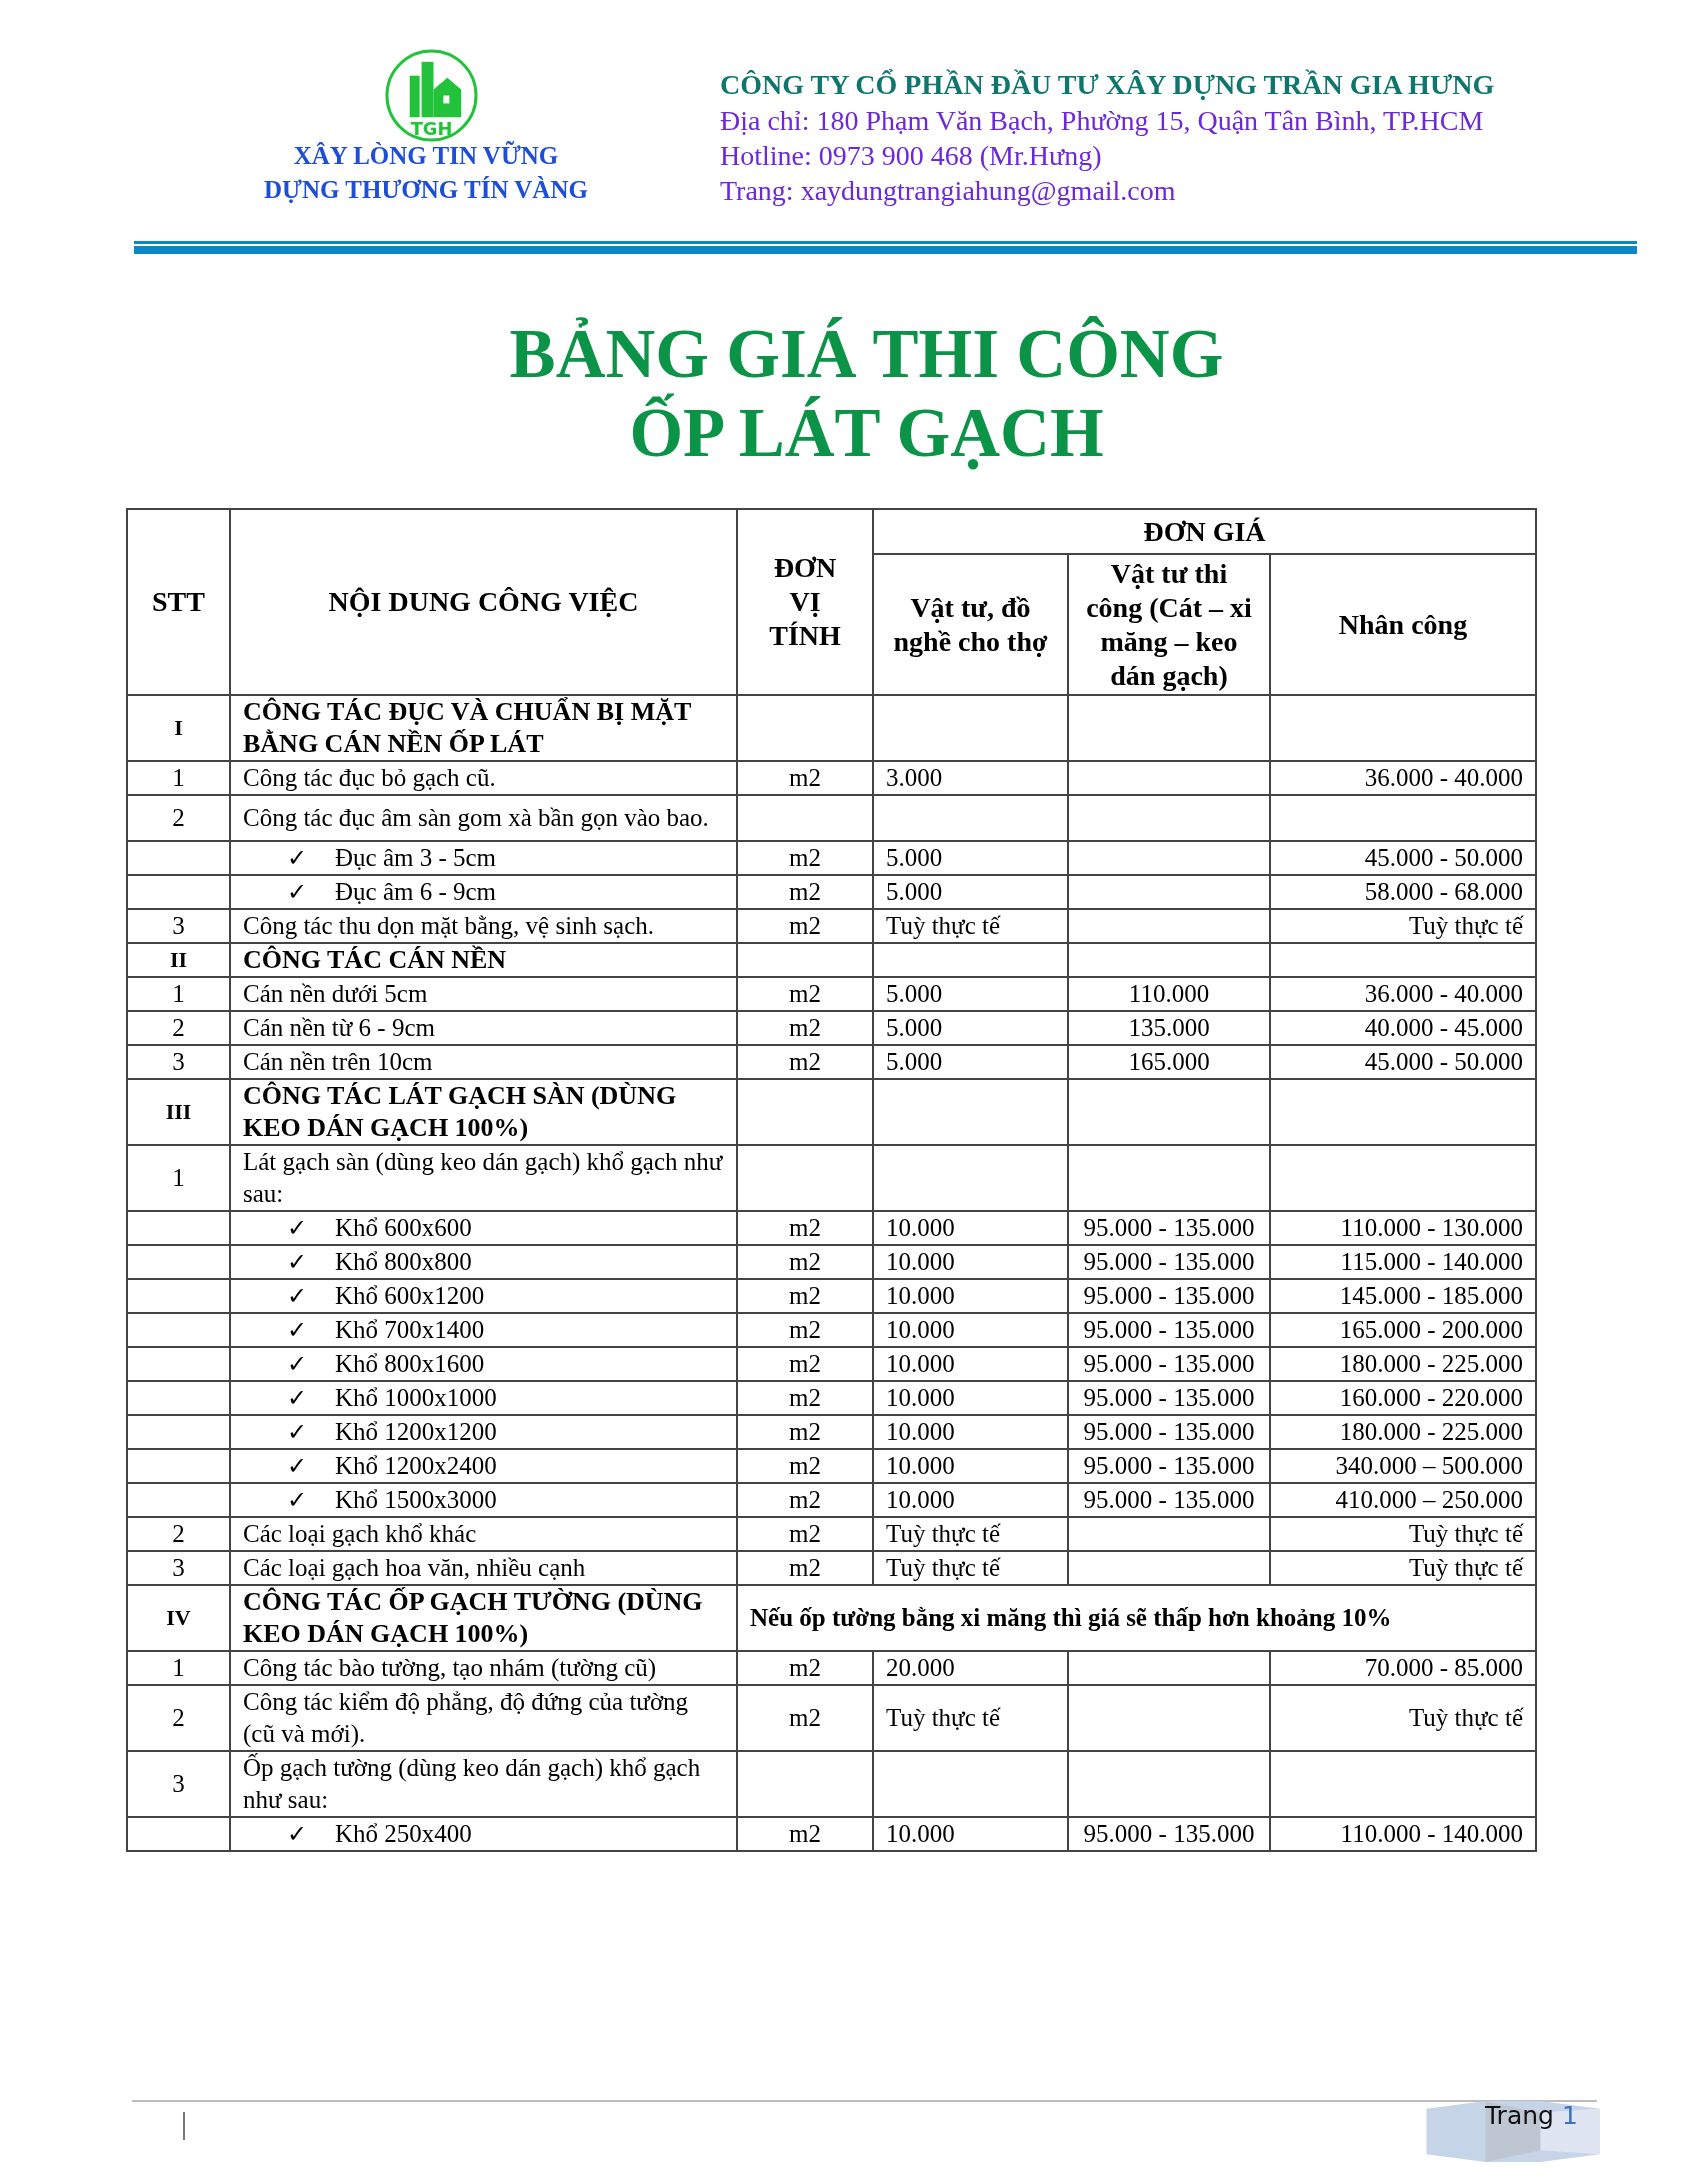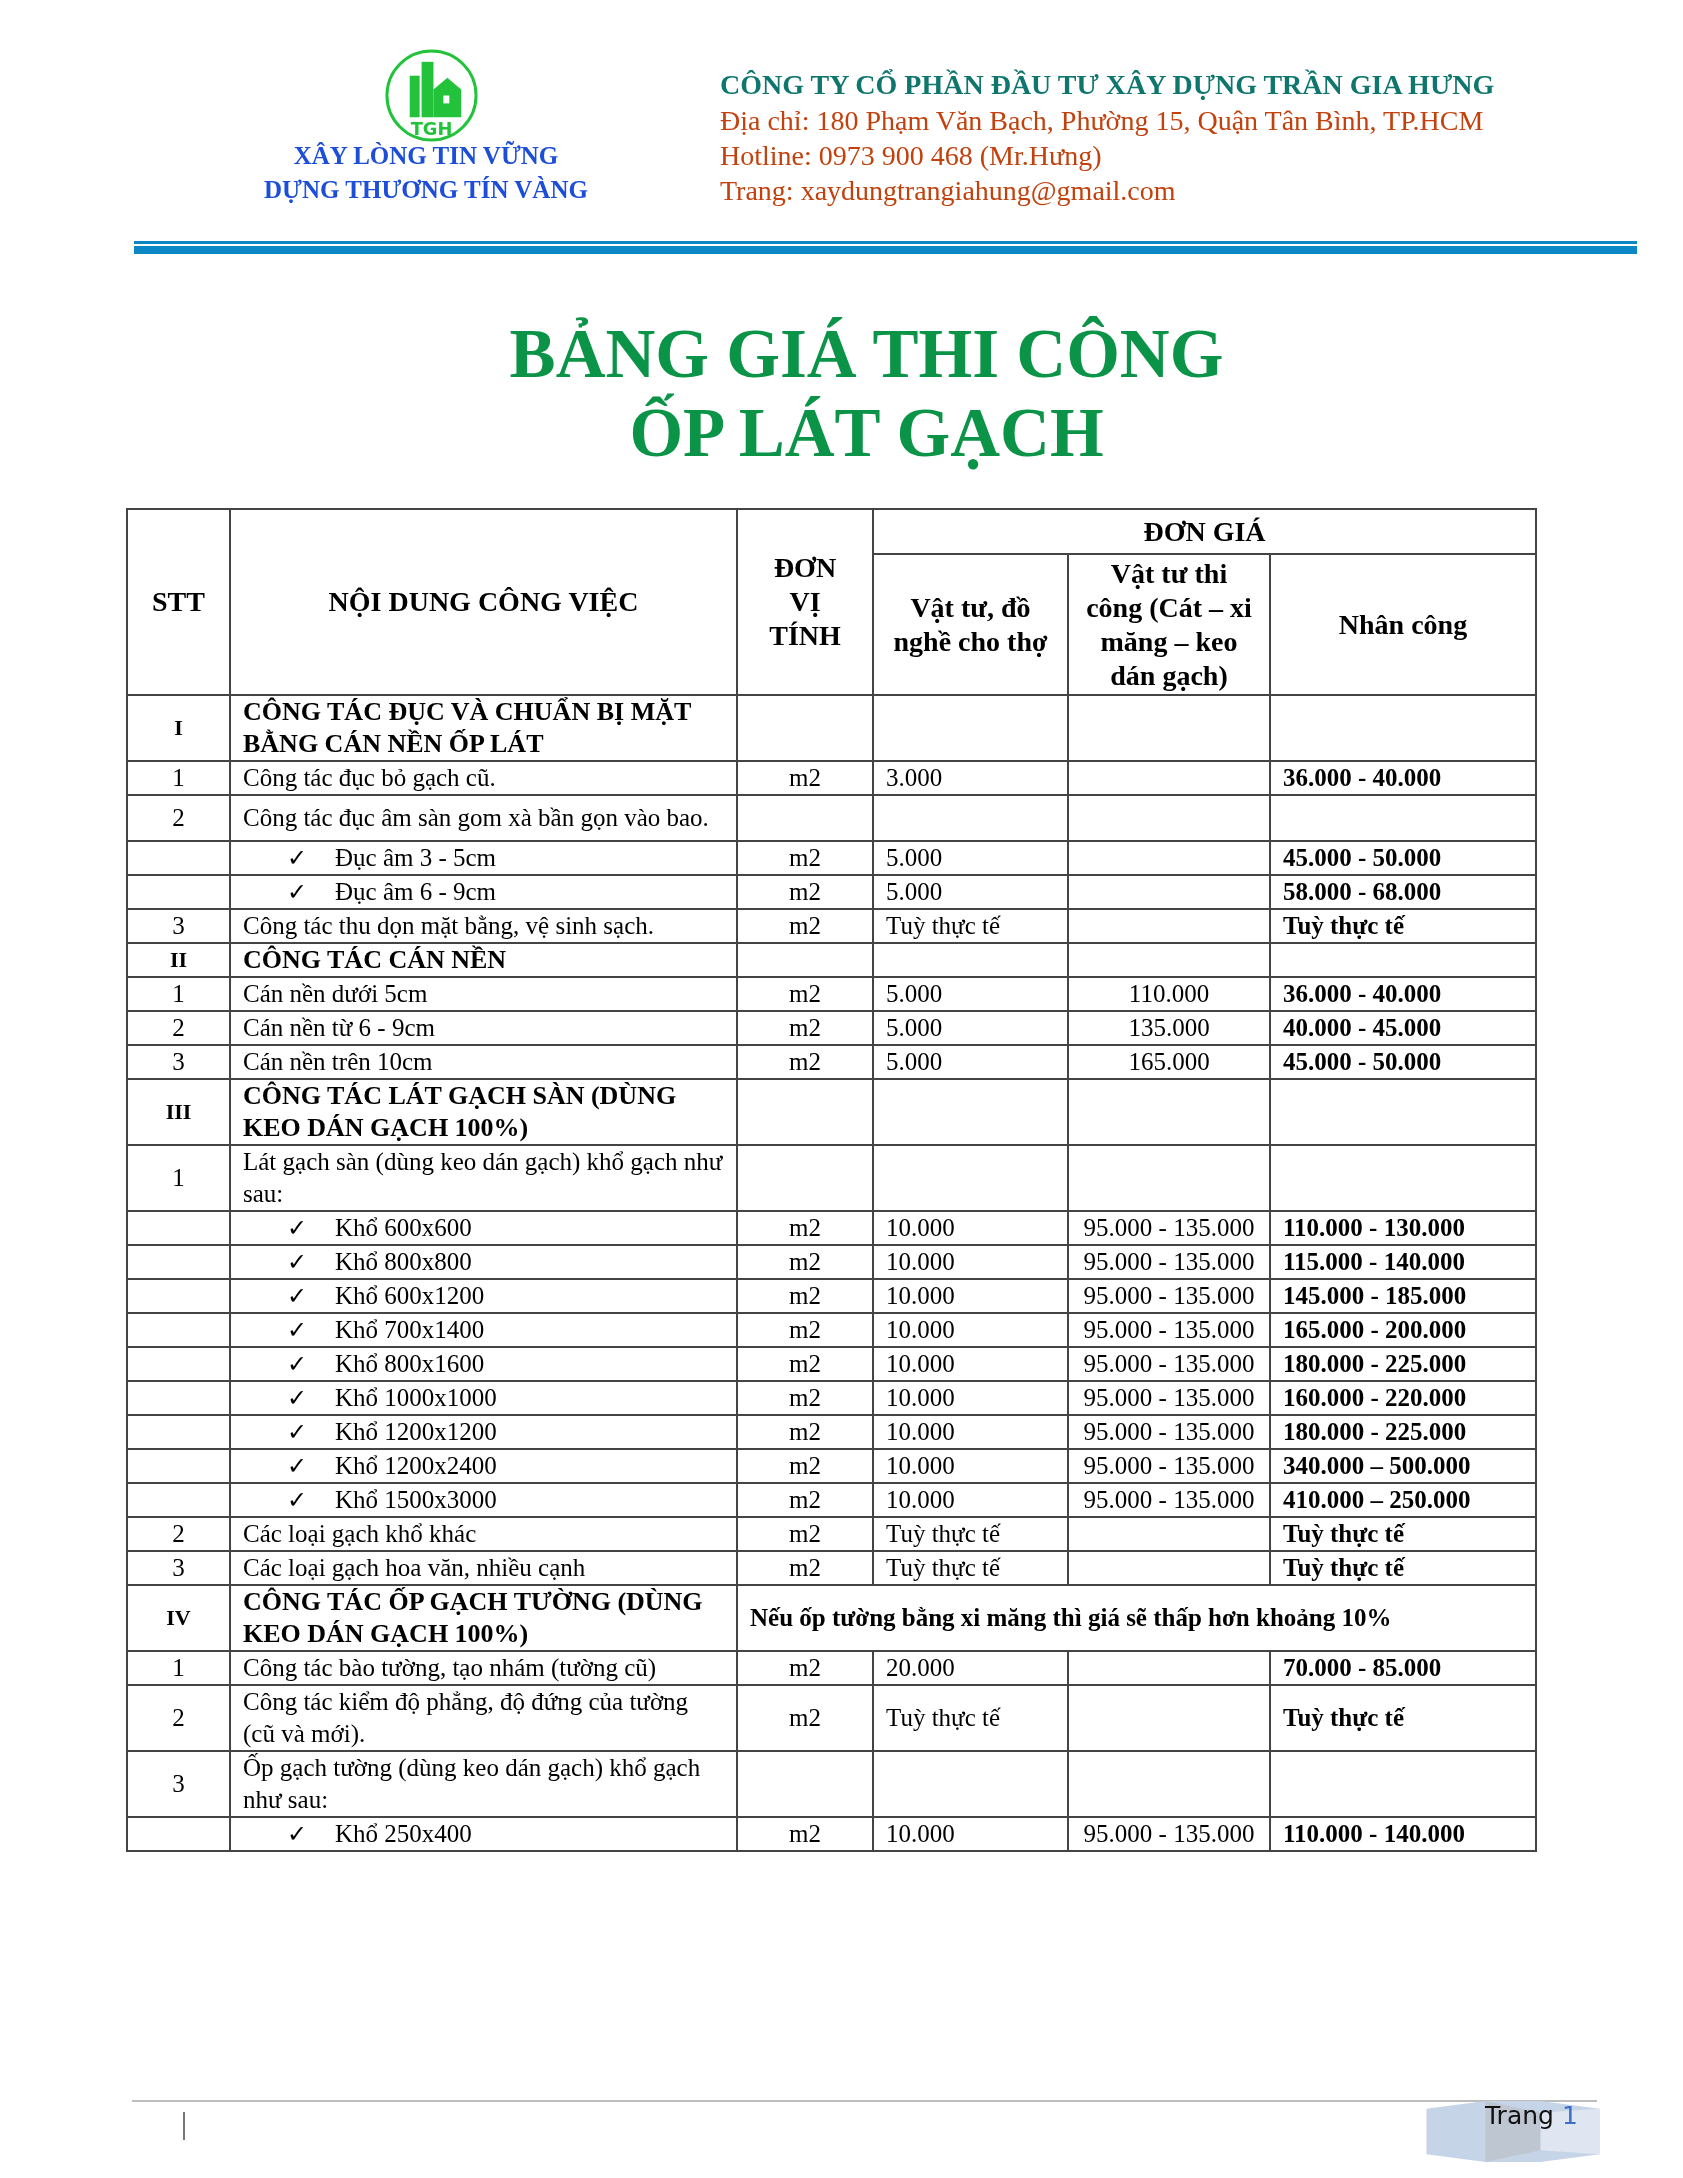--- a/index.html
+++ b/index.html
@@ -5,38 +5,38 @@
   html, body { margin: 0; padding: 0; background: #ffffff; }
   body { width: 1683px; height: 2178px; position: relative; overflow: hidden;
          font-family: "Liberation Serif", "DejaVu Serif", serif; color: #000; }
 
   .logo { position: absolute; left: 382px; top: 46px; width: 99px; height: 99px; }
   .slogan { position: absolute; left: 233px; top: 139px; width: 386px; text-align: center;
             color: #1d4ed8; font-weight: bold; font-size: 25px; line-height: 34px; }
 
   .company { position: absolute; left: 720px; top: 67px; width: 931px; }
   .company .name { color: #0f766e; font-weight: bold; font-size: 28px; line-height: 36px; }
-  .company .line { font-size: 28px; line-height: 35px; color: #c2410c; }
+  .company .line { font-size: 28px; line-height: 35px; color: #6d28d9; }
 
   .hr-thin { position: absolute; left: 134px; top: 241px; width: 1503px; height: 3px; background: #0a88c6; }
   .hr-thick { position: absolute; left: 134px; top: 246px; width: 1503px; height: 8px; background: #0a88c6; }
 
   .title { position: absolute; left: 0; top: 315px; width: 1733px; text-align: center;
            color: #0b9447; font-weight: bold; font-size: 69px; line-height: 79px; }
 
   table.price { position: absolute; left: 126px; top: 508px; border-collapse: collapse;
                 table-layout: fixed; width: 1409px; }
   table.price td, table.price th { border: 2px solid #444; padding: 0 12px; font-size: 25px;
                 line-height: 32px; vertical-align: middle; }
   table.price th { font-weight: bold; font-size: 28px; text-align: center; line-height: 34px; }
   .c-stt { text-align: center; }
   .c-unit { text-align: center; }
   .c-mat { text-align: left; }
   .c-mat2 { text-align: center; }
-  .c-lab { text-align: left; font-weight: bold; }
+  .c-lab { text-align: right; }
   .sec td.c-desc { font-weight: bold; font-size: 26px; }
   .sec td.c-stt { font-weight: bold; font-size: 22px; }
   .note { font-weight: bold; text-align: left; font-size: 24px; }
   .chk { display: inline-block; width: 48px; padding-left: 44px; font-size: 24px; }
   .small { font-size: 23px; }
 
   .footer-line { position: absolute; left: 132px; top: 2100px; width: 1465px; height: 2px; background: #bdbdbd; }
   .footer-bar { position: absolute; left: 183px; top: 2112px; width: 2px; height: 28px; background: #777; }
   .page-badge { position: absolute; left: 1426px; top: 2101px; width: 174px; height: 61px; }
   .page-badge .shape { position: absolute; inset: 0; }

